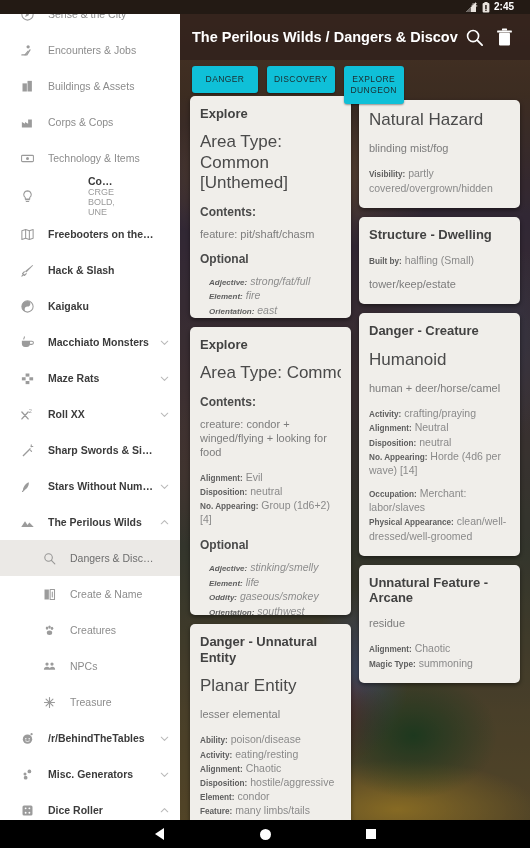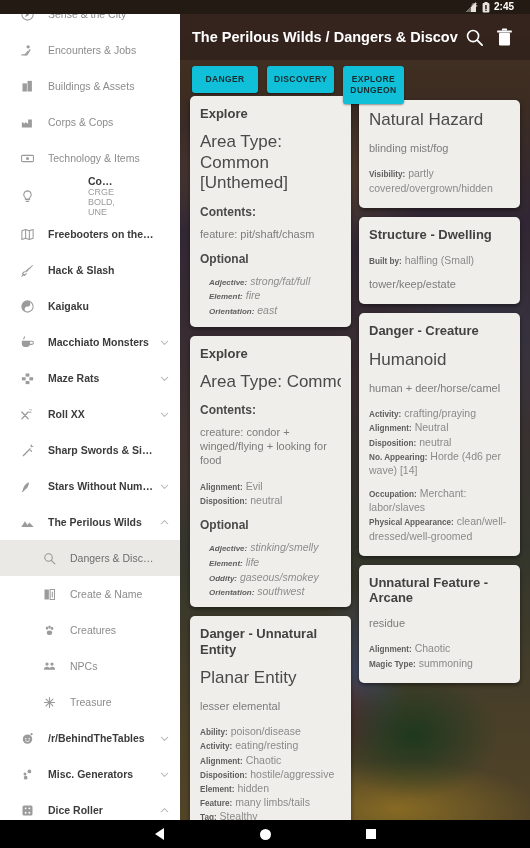--- a/index.html
+++ b/index.html
@@ -53,21 +53,21 @@
   .appbar-btn { width: 28px; height: 28px; display:flex; align-items:center; justify-content:center; margin-left:2px; }
 
   
   .chips {
     position: absolute; top: 66px; left: 192px; z-index: 25;
     display: flex; gap: 9px; align-items: flex-start;
   }
   .chip {
     background: #0fc0d8; color: #1b2b2e;
     border-radius: 3px; min-width: 66px;
-    font-size: 8.5px; font-weight: bold; letter-spacing: .4px;
+    font-size: 8.5px; font-weight: normal; letter-spacing: .4px;
     text-align: center; padding: 8px 7px; line-height: 11px;
     box-shadow: 0 1px 2px rgba(0,0,0,.4);
     white-space: pre-line;
   }
   .chip.wide { min-width: 60px; }
 
   
   .cards {
     position: absolute; top: 96px; left: 180px; width: 350px; height: 738px;
     display: flex; gap: 0; padding: 0 6px; z-index: 20; overflow: hidden;
@@ -207,40 +207,41 @@
       </div>
 
       <div class="card">
         <h3>Explore</h3>
         <div class="sub">Area Type: Common [Unthemed]</div>
         <div class="seclabel">Contents:</div>
         <div class="plain">creature: condor + winged/flying + looking for food</div>
         <div class="attrs">
           <div class="attr"><span class="k">Alignment:</span> <span>Evil</span></div>
           <div class="attr"><span class="k">Disposition:</span> <span>neutral</span></div>
+          <div class="attr"><span class="k">No. Appearing:</span> <span>Group (1d6+2) [4]</span></div>
         </div>
         <div class="seclabel" style="margin-top:11px">Optional</div>
         <div class="opt-list">
           <div class="opt"><span class="k">Adjective:</span> <span>stinking/smelly</span></div>
           <div class="opt"><span class="k">Element:</span> <span>life</span></div>
           <div class="opt"><span class="k">Oddity:</span> <span>gaseous/smokey</span></div>
           <div class="opt"><span class="k">Orientation:</span> <span>southwest</span></div>
         </div>
       </div>
 
       <div class="card">
         <h3>Danger - Unnatural Entity</h3>
         <div class="sub wrap">Planar Entity</div>
         <div class="plain">lesser elemental</div>
         <div class="attrs">
           <div class="attr"><span class="k">Ability:</span> <span>poison/disease</span></div>
           <div class="attr"><span class="k">Activity:</span> <span>eating/resting</span></div>
           <div class="attr"><span class="k">Alignment:</span> <span>Chaotic</span></div>
           <div class="attr"><span class="k">Disposition:</span> <span>hostile/aggressive</span></div>
-          <div class="attr"><span class="k">Element:</span> <span>hidden</span></div>
+          <div class="attr"><span class="k">Element:</span> <span>condor</span></div>
           <div class="attr"><span class="k">Feature:</span> <span>many limbs/tails</span></div>
           <div class="attr"><span class="k">Tag:</span> <span>Stealthy</span></div>
         </div>
       </div>
 
     </div>
 
     <div class="col right">
 
       <div class="card">

